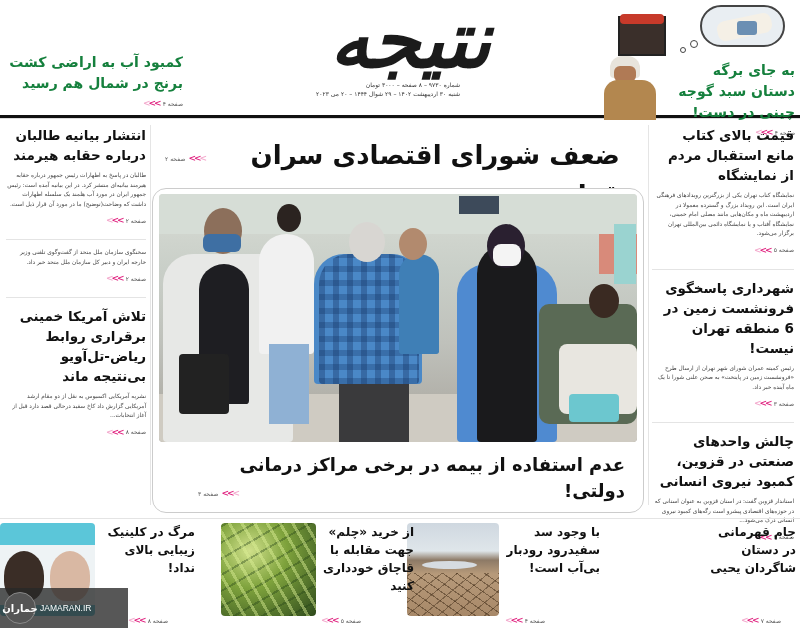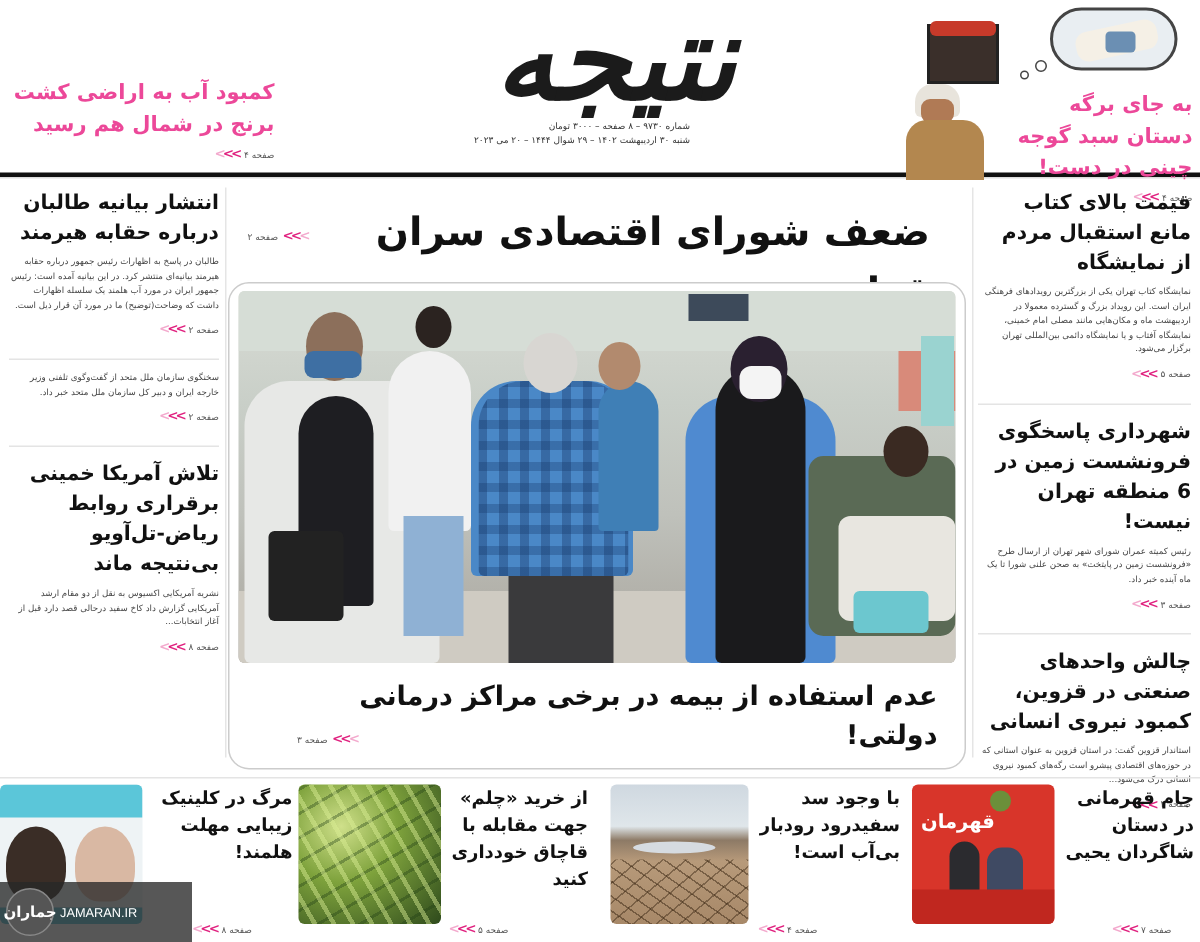--- a/index.html
+++ b/index.html
@@ -21,21 +21,21 @@
     font-style: italic;
   }
   .masthead-meta {
     left: 260px; top: 80px; width: 200px;
     font-size: 6px; line-height: 9px; color: #333;
   }
   .top-rule { left: 0; top: 115px; width: 800px; height: 3px; background: #111; }
   .top-rule-thin { left: 0; top: 118px; width: 800px; height: 1px; background: #ddd; }
 
   
-  .teaser-title { font-size: 14px; font-weight: bold; line-height: 21px; color: #ec4899; }
+  .teaser-title { font-size: 14px; font-weight: bold; line-height: 21px; color: #15803d; }
   .page-ref { font-size: 6px; color: #555; display: flex; gap: 3px; align-items: center; }
   .page-ref .chev { color: #e0217f; font-size: 9px; letter-spacing: -2px; font-weight: bold; }
   .page-ref .chev-light { color: #f3a9cd; }
 
   .tl-text { left: 8px; top: 52px; width: 175px; }
   .tr-text { left: 665px; top: 60px; width: 130px; }
 
   .tomato-art {
     left: 600px; top: 8px; width: 70px; height: 112px;
   }
@@ -246,65 +246,58 @@
     <div class="page-ref side-ref" style="justify-content:flex-end;direction:ltr;">
       <span class="chev"><span class="chev-light">&lt;</span>&lt;&lt;</span>
       <span>صفحه ۴</span>
     </div>
   </div>
 </div>
 
 <div class="abs bottom-rule"></div>
 
 <div class="abs bottom-item rtl" style="left:608px;width:190px;">
-  <div class="bottom-img" style="left:0;background:#d8352a;">
-    <div style="position:absolute;left:6px;top:18px;font-size:13px;font-weight:bold;color:#fff;">قهرمان</div>
-    <div style="position:absolute;left:25px;top:38px;width:20px;height:55px;background:#2b2b2f;border-radius:10px 10px 0 0;"></div>
-    <div style="position:absolute;left:50px;top:42px;width:24px;height:51px;background:#3f4a63;border-radius:10px 10px 0 0;"></div>
-    <div style="position:absolute;left:0;top:70px;width:95px;height:23px;background:#c0271f;"></div>
-    <div style="position:absolute;left:52px;top:4px;width:14px;height:14px;background:#6b8f3a;border-radius:50%;"></div>
-  </div>
   <div class="bottom-text" style="left:100px;width:88px;">جام قهرمانی در دستان شاگردان یحیی</div>
   <div class="bottom-ref page-ref" style="left:133px;top:92px;direction:ltr;">
     <span class="chev"><span class="chev-light">&lt;</span>&lt;&lt;</span>
     <span>صفحه ۷</span>
   </div>
 </div>
 
 <div class="abs bottom-item rtl" style="left:405px;width:195px;">
   <div class="bottom-img" style="left:2px;width:92px;background:linear-gradient(180deg,#cfd8e0 0%,#dfe6ea 30%,#8d7a66 40%,#b79a7a 55%,#a78868 100%);">
     <div style="position:absolute;left:15px;top:38px;width:55px;height:8px;background:#d6dbe0;border-radius:50%;"></div>
     <div style="position:absolute;left:0;top:50px;width:92px;height:43px;background:repeating-linear-gradient(35deg,transparent 0 7px,rgba(60,40,20,0.5) 7px 8px),repeating-linear-gradient(-40deg,transparent 0 9px,rgba(60,40,20,0.45) 9px 10px);"></div>
   </div>
   <div class="bottom-text" style="left:100px;width:95px;">با وجود سد سفیدرود رودبار بی‌آب است!</div>
   <div class="bottom-ref page-ref" style="left:100px;top:92px;direction:ltr;">
     <span class="chev"><span class="chev-light">&lt;</span>&lt;&lt;</span>
     <span>صفحه ۴</span>
   </div>
 </div>
 
-<div class="abs bottom-item rtl" style="left:199px;width:195px;">
+<div class="abs bottom-item rtl" style="left:221px;width:195px;">
   <div class="bottom-img" style="left:0;background:radial-gradient(circle at 30% 30%,#cfe08a 0,#7ea23c 40%,#2e4a1c 100%);">
     <div style="position:absolute;inset:0;background:repeating-linear-gradient(60deg,transparent 0 8px,rgba(220,240,150,0.45) 8px 11px),repeating-linear-gradient(-30deg,transparent 0 12px,rgba(30,60,20,0.35) 12px 14px);"></div>
   </div>
   <div class="bottom-text" style="left:100px;width:93px;">از خرید «چلم» جهت مقابله با قاچاق خودداری کنید</div>
   <div class="bottom-ref page-ref" style="left:100px;top:92px;direction:ltr;">
     <span class="chev"><span class="chev-light">&lt;</span>&lt;&lt;</span>
     <span>صفحه ۵</span>
   </div>
 </div>
 
 <div class="abs bottom-item rtl" style="left:0;width:200px;">
   <div class="bottom-img" style="left:0;width:95px;background:#eef3f5;">
     <div style="position:absolute;left:0;top:0;width:95px;height:22px;background:#5bc6d9;"></div>
     <div style="position:absolute;left:4px;top:28px;width:40px;height:50px;background:#3a2d26;border-radius:50% 50% 40% 40%;"></div>
     <div style="position:absolute;left:50px;top:28px;width:40px;height:50px;background:#d9b8a3;border-radius:50% 50% 40% 40%;"></div>
     <div style="position:absolute;left:0;top:82px;width:95px;height:11px;background:#5bc6d9;"></div>
   </div>
-  <div class="bottom-text" style="left:100px;width:95px;">مرگ در کلینیک زیبایی مهلت هلمند!</div>
+  <div class="bottom-text" style="left:100px;width:95px;">مرگ در کلینیک زیبایی بالای نداد!</div>
   <div class="bottom-ref page-ref" style="left:128px;top:92px;direction:ltr;">
     <span class="chev"><span class="chev-light">&lt;</span>&lt;&lt;</span>
     <span>صفحه ۸</span>
   </div>
 </div>
 
 <div class="abs watermark">
   <div class="wm-logo">جماران</div>
   <div class="wm-text">
     <div>JAMARAN.IR</div>

